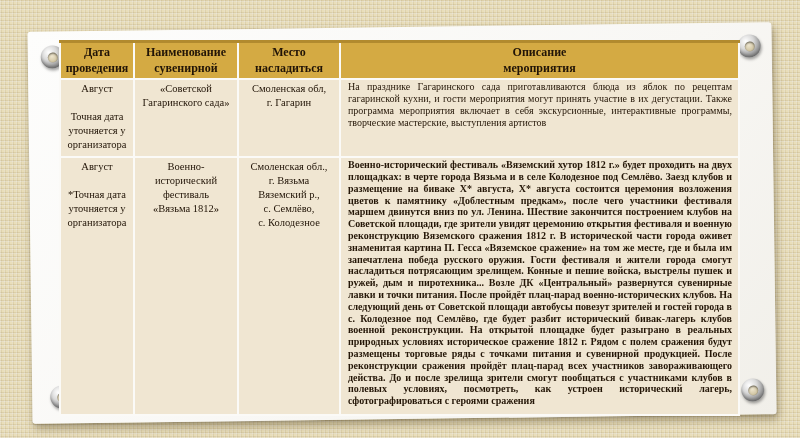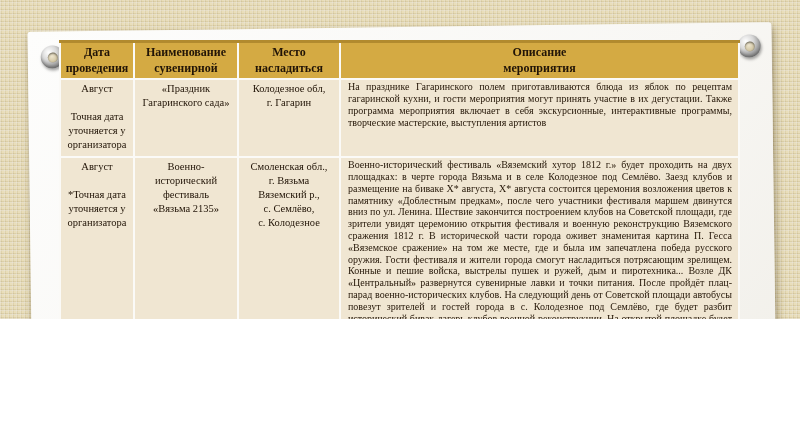--- a/index.html
+++ b/index.html
@@ -1,18 +1,18 @@
 <!DOCTYPE html>
 <html><head>
 <meta charset="utf-8">
 <style>
   html,body{margin:0;padding:0;}
   .stage{
     position:relative;
-    width:800px;height:319px;
+    width:800px;height:438px;
     overflow:hidden;
     background-color:#e9deba;
     background-image:
       repeating-linear-gradient(0deg, rgba(255,255,255,.35) 0 1px, rgba(0,0,0,0) 1px 4px),
       repeating-linear-gradient(90deg, rgba(255,255,255,.30) 0 1px, rgba(0,0,0,0) 1px 4px),
       repeating-linear-gradient(0deg, rgba(150,128,75,.16) 0 2px, transparent 2px 4px),
       repeating-linear-gradient(90deg, rgba(150,128,75,.13) 0 2px, transparent 2px 4px);
     font-family:"Liberation Serif","DejaVu Serif",serif;
   }
   .paper{
@@ -63,21 +63,21 @@
   .tbl td.center{text-align:center;margin-left:28px;}
   .tbl td.desc-cell{white-space:normal;padding:1px 6px 3px 7px;}
   .desc{
     font-size:10px;line-height:11.8px;
     text-align:justify;
     overflow:hidden;
     color:#241607;
   }
   tr.r1{height:78px;}
   tr.r2{height:258px;}
-  tr.r2 .desc{max-height:254px;}
+  tr.r2 .desc{max-height:254px;font-weight:bold;}
 </style>
 </head>
 <body>
 
 <div class="stage">
 
   <div class="paper">
     <span class="rivet tl"></span>
     <span class="rivet tr"></span>
     <span class="rivet bl"></span>
@@ -103,37 +103,37 @@
 мероприятия</th>
       </tr>
     </thead>
     <tbody>
       <tr class="r1">
         <td class="center">Август
 
 Точная дата
 уточняется у
 организатора</td>
-        <td class="center">«Праздник
+        <td class="center">«Советской
 Гагаринского сада»</td>
-        <td class="center">Колодезное обл,
+        <td class="center">Смоленская обл,
 г. Гагарин</td>
         <td class="desc-cell">
-          <div class="desc">На празднике Гагаринского полем приготавливаются блюда из яблок по рецептам гагаринской кухни, и гости мероприятия могут принять участие в их дегустации. Также программа мероприятия включает в себя экскурсионные, интерактивные программы, творческие мастерские, выступления артистов</div>
+          <div class="desc">На празднике Гагаринского сада приготавливаются блюда из яблок по рецептам гагаринской кухни, и гости мероприятия могут принять участие в их дегустации. Также программа мероприятия включает в себя экскурсионные, интерактивные программы, творческие мастерские, выступления артистов</div>
         </td>
       </tr>
       <tr class="r2">
         <td class="center">Август
 
 *Точная дата
 уточняется у
 организатора</td>
         <td class="center">Военно-исторический
 фестиваль
-«Вязьма 2135»</td>
+«Вязьма 1812»</td>
         <td class="center">Смоленская обл.,
 г. Вязьма
 Вяземский р.,
 с. Семлёво,
 с. Колодезное</td>
         <td class="desc-cell">
           <div class="desc">Военно-исторический фестиваль «Вяземский хутор 1812 г.» будет проходить на двух площадках: в черте города Вязьма и в селе Колодезное под Семлёво. Заезд клубов и размещение на биваке Х* августа, Х* августа состоится церемония возложения цветов к памятнику «Доблестным предкам», после чего участники фестиваля маршем двинутся вниз по ул. Ленина. Шествие закончится построением клубов на Советской площади, где зрители увидят церемонию открытия фестиваля и военную реконструкцию Вяземского сражения 1812 г. В исторической части города оживет знаменитая картина П. Гесса «Вяземское сражение» на том же месте, где и была им запечатлена победа русского оружия. Гости фестиваля и жители города смогут насладиться потрясающим зрелищем. Конные и пешие войска, выстрелы пушек и ружей, дым и пиротехника... Возле ДК «Центральный» развернутся сувенирные лавки и точки питания. После пройдёт плац-парад военно-исторических клубов. На следующий день от Советской площади автобусы повезут зрителей и гостей города в с. Колодезное под Семлёво, где будет разбит исторический бивак-лагерь клубов военной реконструкции. На открытой площадке будет разыграно в реальных природных условиях историческое сражение 1812 г. Рядом с полем сражения будут размещены торговые ряды с точками питания и сувенирной продукцией. После реконструкции сражения пройдёт плац-парад всех участников завораживающего действа. До и после зрелища зрители смогут пообщаться с участниками клубов в полевых условиях, посмотреть, как устроен исторический лагерь, сфотографироваться с героями сражения</div>
         </td>
       </tr>
     </tbody>

